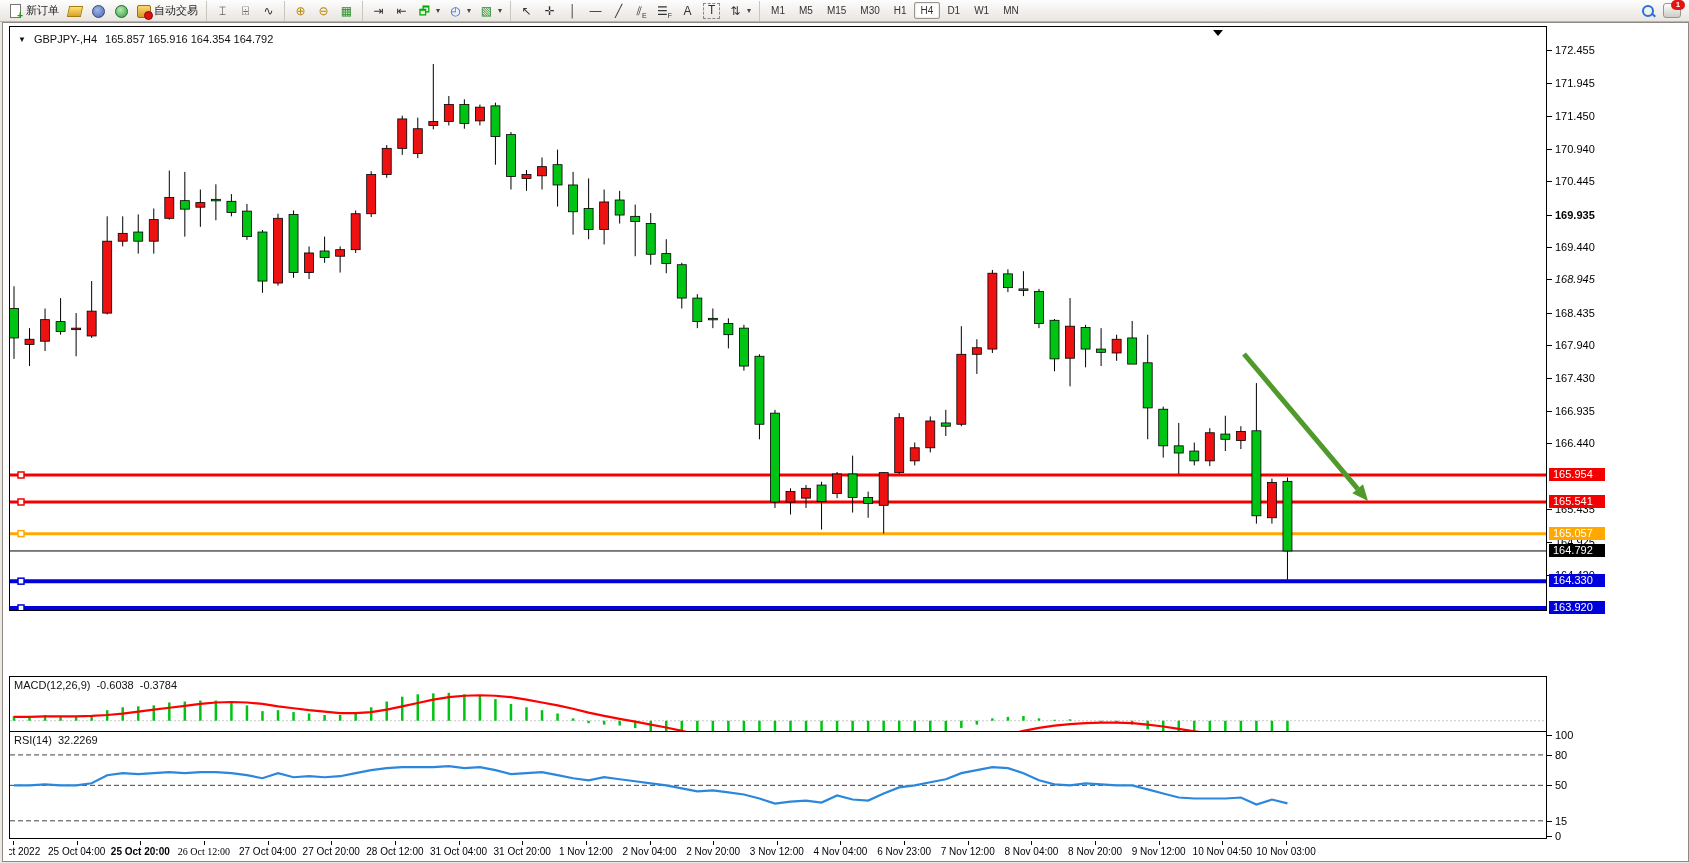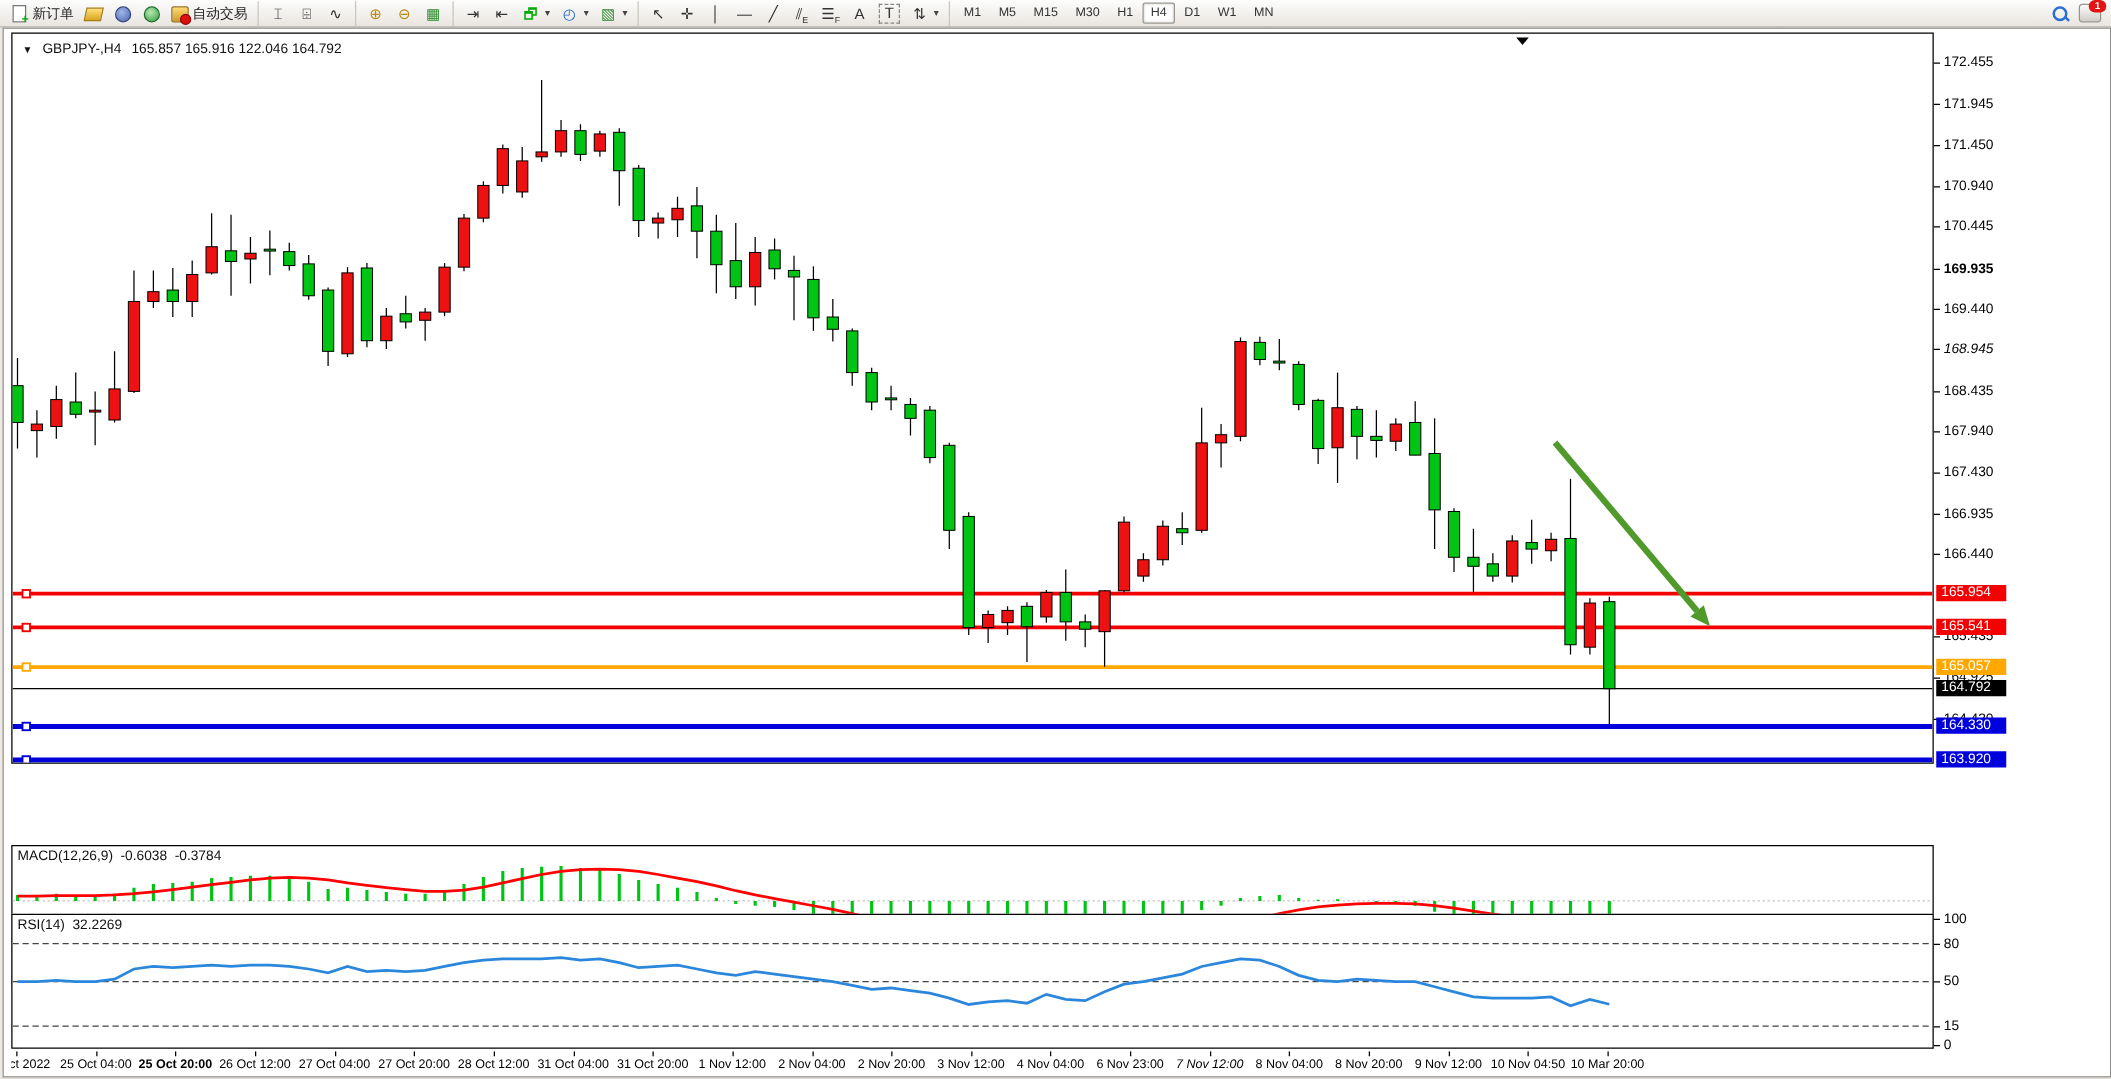--- a/index.html
+++ b/index.html
@@ -184,21 +184,21 @@
       </span>
     </div>
   </div>
 
   <div class="chart-window">
 
     <div class="pane price-pane">
       <div class="chart-title">
         <span class="dd">▼</span>
         <span>GBPJPY-,H4</span>
-        <span>165.857 165.916 122.046 164.792</span>
+        <span>165.857 165.916 164.354 164.792</span>
       </div>
       <svg id="priceSvg" width="1536" height="583">
           <line x1="0" y1="447.98878546596404" x2="1536" y2="447.98878546596404" stroke="#f40000" stroke-width="3"></line>
           <rect x="8" y="444.98878546596404" width="6" height="6" fill="#fff" stroke="#f40000" stroke-width="1.5"></rect>
           <line x1="0" y1="474.991028372772" x2="1536" y2="474.991028372772" stroke="#f40000" stroke-width="3"></line>
           <rect x="8" y="471.991028372772" width="6" height="6" fill="#fff" stroke="#f40000" stroke-width="1.5"></rect>
           <line x1="0" y1="506.6353033531471" x2="1536" y2="506.6353033531471" stroke="#ffa800" stroke-width="3"></line>
           <rect x="8" y="503.6353033531471" width="6" height="6" fill="#fff" stroke="#ffa800" stroke-width="1.5"></rect>
           <line x1="0" y1="523.9611977122356" x2="1536" y2="523.9611977122356" stroke="#000000" stroke-width="1"></line>
           <line x1="0" y1="554.1670965571379" x2="1536" y2="554.1670965571379" stroke="#0000dd" stroke-width="4"></line>
@@ -685,21 +685,21 @@
         <div class="tick" style="top: 99.0329px;"><i></i>0</div>
       </div>
     <div class="time-axis" id="timeAxis">
         <div class="tt" style="left: 4px;"></div>
         <div class="tl" style="left: 4px;">24 Oct 2022</div>
         <div class="tt" style="left: 67.65px;"></div>
         <div class="tl" style="left: 67.65px;">25 Oct 04:00</div>
         <div class="tt" style="left: 131.3px;"></div>
         <div class="tl" style="left: 131.3px; font-weight: bold;">25 Oct 20:00</div>
         <div class="tt" style="left: 194.95px;"></div>
-        <div class="tl" style="left: 194.95px;">26 Oct 12:00</div>
+        <div class="tl" style="left: 194.95px; font-family: Liberation Serif, serif;">26 Oct 12:00</div>
         <div class="tt" style="left: 258.6px;"></div>
         <div class="tl" style="left: 258.6px;">27 Oct 04:00</div>
         <div class="tt" style="left: 322.25px;"></div>
         <div class="tl" style="left: 322.25px;">27 Oct 20:00</div>
         <div class="tt" style="left: 385.9px;"></div>
         <div class="tl" style="left: 385.9px;">28 Oct 12:00</div>
         <div class="tt" style="left: 449.55px;"></div>
         <div class="tl" style="left: 449.55px;">31 Oct 04:00</div>
         <div class="tt" style="left: 513.2px;"></div>
         <div class="tl" style="left: 513.2px;">31 Oct 20:00</div>
@@ -709,26 +709,26 @@
         <div class="tl" style="left: 640.5px;">2 Nov 04:00</div>
         <div class="tt" style="left: 704.15px;"></div>
         <div class="tl" style="left: 704.15px;">2 Nov 20:00</div>
         <div class="tt" style="left: 767.8px;"></div>
         <div class="tl" style="left: 767.8px;">3 Nov 12:00</div>
         <div class="tt" style="left: 831.45px;"></div>
         <div class="tl" style="left: 831.45px;">4 Nov 04:00</div>
         <div class="tt" style="left: 895.1px;"></div>
         <div class="tl" style="left: 895.1px;">6 Nov 23:00</div>
         <div class="tt" style="left: 958.75px;"></div>
-        <div class="tl" style="left: 958.75px; font-style: italic;">7 Nov 12:00</div>
+        <div class="tl" style="left: 958.75px;">7 Nov 12:00</div>
         <div class="tt" style="left: 1022.4px;"></div>
         <div class="tl" style="left: 1022.4px;">8 Nov 04:00</div>
         <div class="tt" style="left: 1086.05px;"></div>
         <div class="tl" style="left: 1086.05px;">8 Nov 20:00</div>
         <div class="tt" style="left: 1149.7px;"></div>
         <div class="tl" style="left: 1149.7px;">9 Nov 12:00</div>
         <div class="tt" style="left: 1213.35px;"></div>
         <div class="tl" style="left: 1213.35px;">10 Nov 04:50</div>
         <div class="tt" style="left: 1277px;"></div>
-        <div class="tl" style="left: 1277px;">10 Mar 20:00</div>
+        <div class="tl" style="left: 1277px;">10 Nov 03:00</div>
       </div>
   </div>
 </div>
 
 </body></html>

